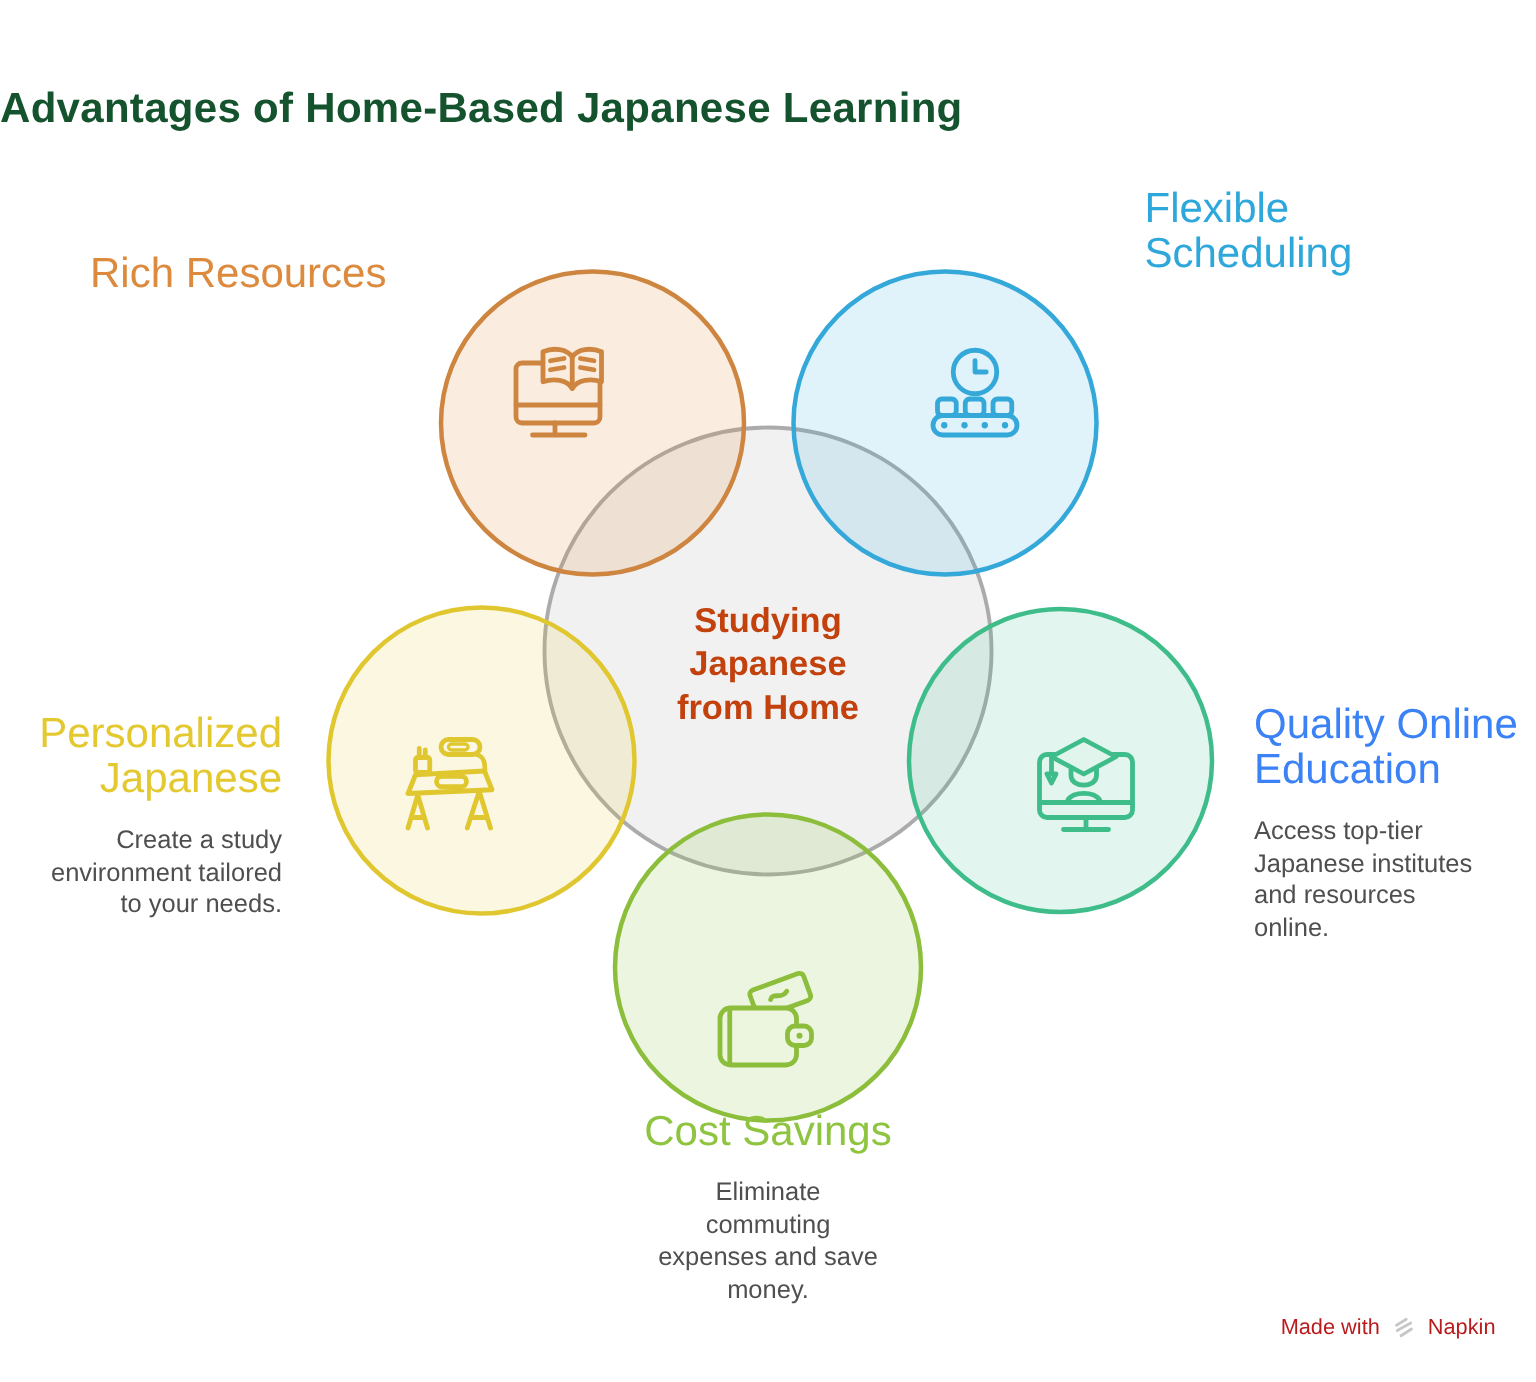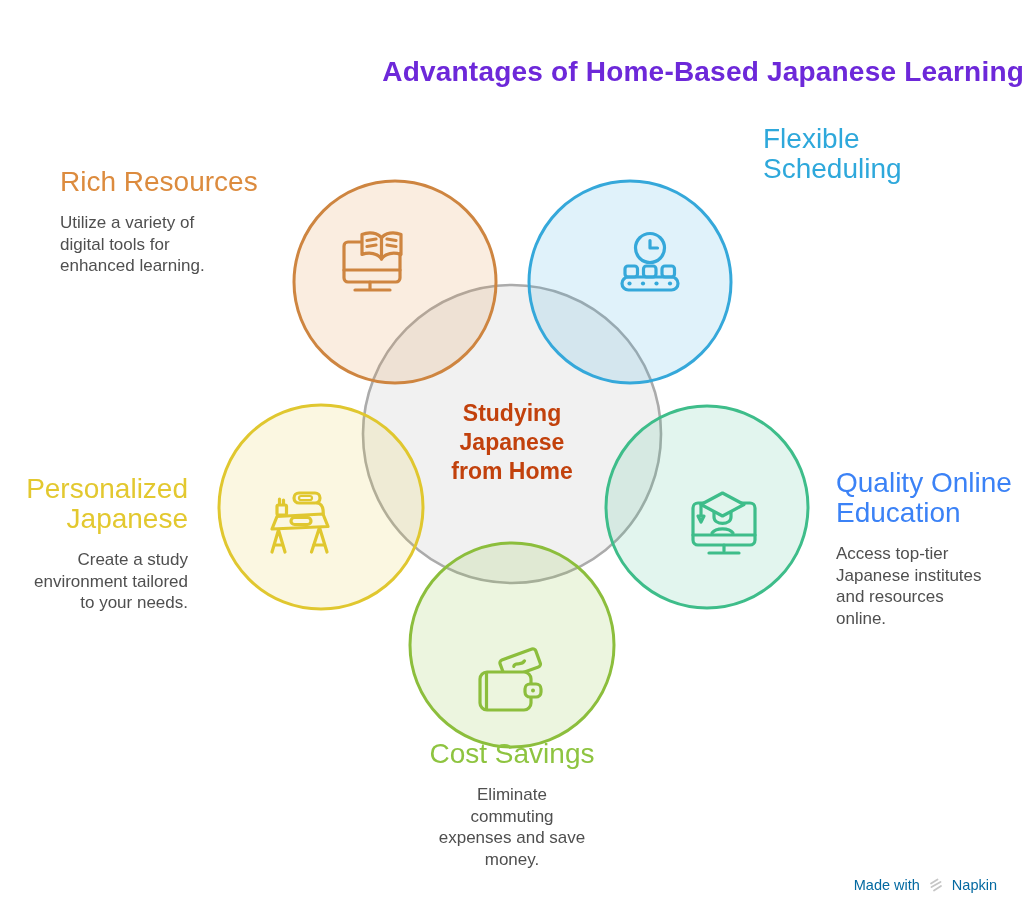--- a/index.html
+++ b/index.html
@@ -2,21 +2,21 @@
 <html><head>
 <meta charset="utf-8">
 <style>
   html,body{margin:0;padding:0;background:#ffffff;}
   .canvas{
     position:relative;width:1024px;height:921px;background:#ffffff;overflow:hidden;
     font-family:"Liberation Sans", sans-serif;
   }
   .page-title{
     position:absolute;left:0;right:0;top:56px;margin:0;
-    text-align:right;font-size:28px;font-weight:700;color:#6d28d9;letter-spacing:.2px;
+    text-align:left;font-size:28px;font-weight:700;color:#14532d;letter-spacing:.2px;
   }
   .circles{position:absolute;left:0;top:0;width:1024px;height:921px;}
   .icon{position:absolute;width:76px;height:76px;}
   .icon svg{display:block;width:76px;height:76px;}
   .icon-rich{left:335px;top:223px;}
   .icon-flexible{left:612px;top:223px;}
   .icon-personalized{left:264px;top:485px;}
   .icon-quality{left:686px;top:486px;}
   .icon-cost{left:474px;top:642px;}
   .center-label{
@@ -31,21 +31,21 @@
   .tb-flexible{left:763px;top:124px;width:182px;text-align:left;}
   .hd-flexible{color:#2EA8DB;}
   .tb-personalized{left:8px;top:474px;width:180px;text-align:right;}
   .hd-personalized{color:#E3C82F;}
   .tb-quality{left:836px;top:468px;width:178px;text-align:left;}
   .hd-quality{color:#3b82f6;}
   .tb-cost{left:426px;top:739px;width:172px;text-align:center;}
   .hd-cost{color:#8EC440;}
   .wm{
     position:absolute;right:27px;top:877px;display:flex;align-items:flex-start;gap:8px;
-    font-size:14.5px;color:#0369a1;font-weight:500;
+    font-size:14.5px;color:#b91c1c;font-weight:500;
   }
   .wm svg{display:block;}
 </style>
 </head>
 <body>
 
 <div class="canvas">
 
   <h1 class="page-title">Advantages of Home-Based Japanese Learning</h1>
 
@@ -142,23 +142,20 @@
         <rect x="6" y="30" width="51" height="38" rx="7" fill="#ECF5DE"></rect>
         <line x1="12.5" y1="31.5" x2="12.5" y2="66.5"></line>
         <rect x="51" y="42" width="16" height="13" rx="5" fill="#ECF5DE"></rect>
         <circle cx="59" cy="48.5" r="2" fill="#8CBE3C" stroke="none"></circle>
       </g>
     </svg>
   </div>
 
   <div class="tb tb-rich">
     <div class="hd hd-rich">Rich Resources</div>
-    <div class="ds">Utilize a variety of
-digital tools for
-enhanced learning.</div>
   </div>
 
   <div class="tb tb-flexible">
     <div class="hd hd-flexible">Flexible
 Scheduling</div>
   </div>
 
   <div class="tb tb-personalized">
     <div class="hd hd-personalized">Personalized
 Japanese</div>

